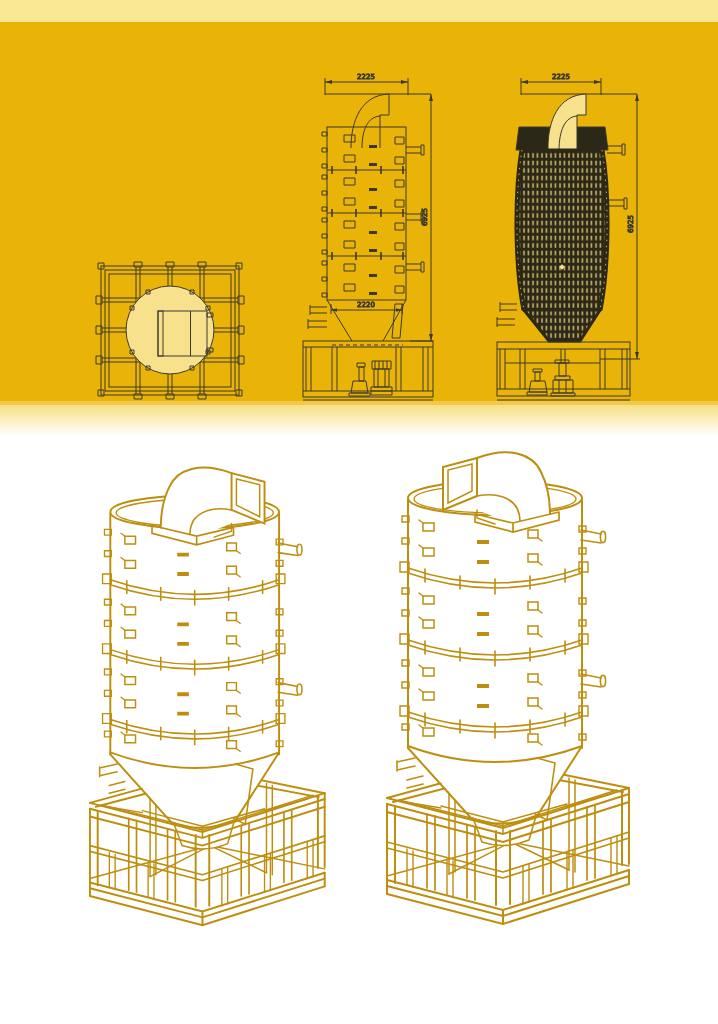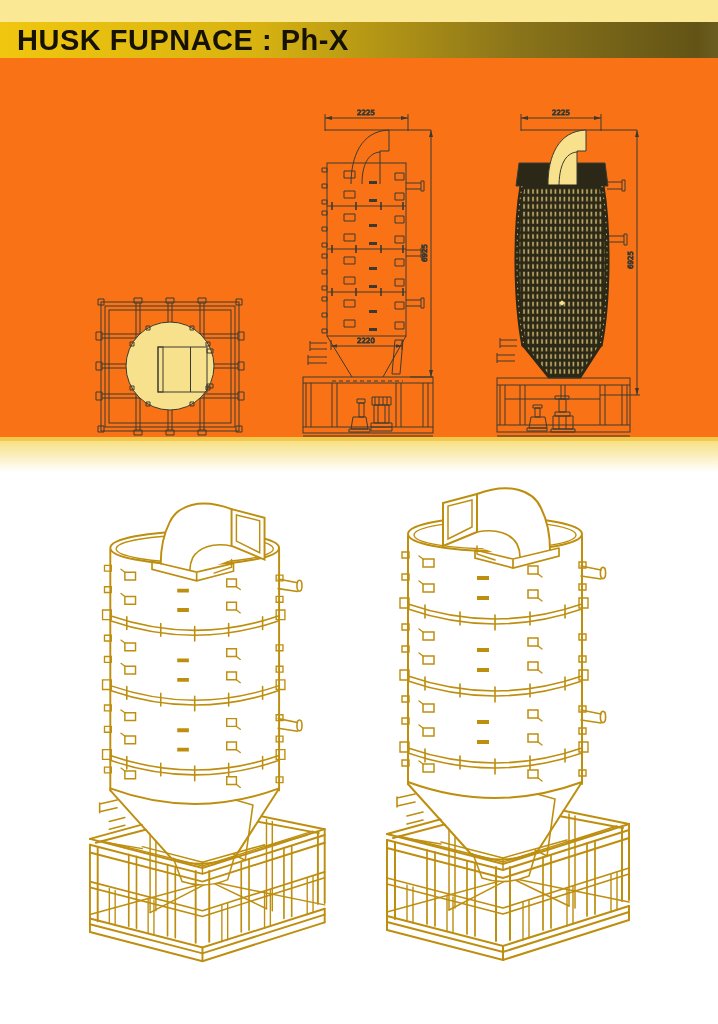--- a/index.html
+++ b/index.html
@@ -3,38 +3,35 @@
 <meta charset="utf-8">
 <style>
   html,body{margin:0;padding:0;background:#888;}
   .page{position:relative;width:718px;height:1024px;margin:0 auto;background:#fff;overflow:hidden;
         font-family:"Liberation Sans", sans-serif;}
   .top-strip{height:22px;background:#FBE895;}
   .title-bar{height:36px;display:flex;align-items:center;
              background:linear-gradient(90deg,#F0C60F 0%,#D9B411 35%,#8A741A 72%,#635416 97%,#6B5C20 100%);}
   .title-bar h1{margin:0 0 0 17px;font-size:29px;font-weight:bold;color:#151204;letter-spacing:.5px;
                 font-family:"Liberation Sans", sans-serif;}
-  .cad-area{position:relative;height:379px;background:#f97316;}
+  .cad-area{position:relative;height:379px;background:#eab308;}
   .cad-area svg{display:block;width:718px;height:379px;}
   .gold-line{height:4px;background:#F2C94C;}
   .fade{height:31px;background:linear-gradient(#F7E083,#ffffff);}
   .iso-area{position:relative;height:552px;background:#fff;}
   .iso-area svg{display:block;width:718px;height:552px;}
   text.dim{font-family:"DejaVu Sans", sans-serif;font-size:7px;fill:#3C3A30;}
 </style>
 </head>
 <body>
 
 <div class="page">
 
   <div class="top-strip"></div>
 
-  <header class="title-bar">
-    <h1>HUSK FUPNACE : Ph-X</h1>
-  </header>
 
   <section class="cad-area">
   <svg viewBox="0 58 718 379">
     <defs>
       <pattern id="brick" width="4.5" height="7.5" patternUnits="userSpaceOnUse">
         <rect width="4.5" height="7.5" fill="#2B2817"></rect>
         <rect x="1.2" y="1.7" width="1.6" height="4.6" fill="#C9B26A"></rect>
       </pattern>
     </defs>
 

